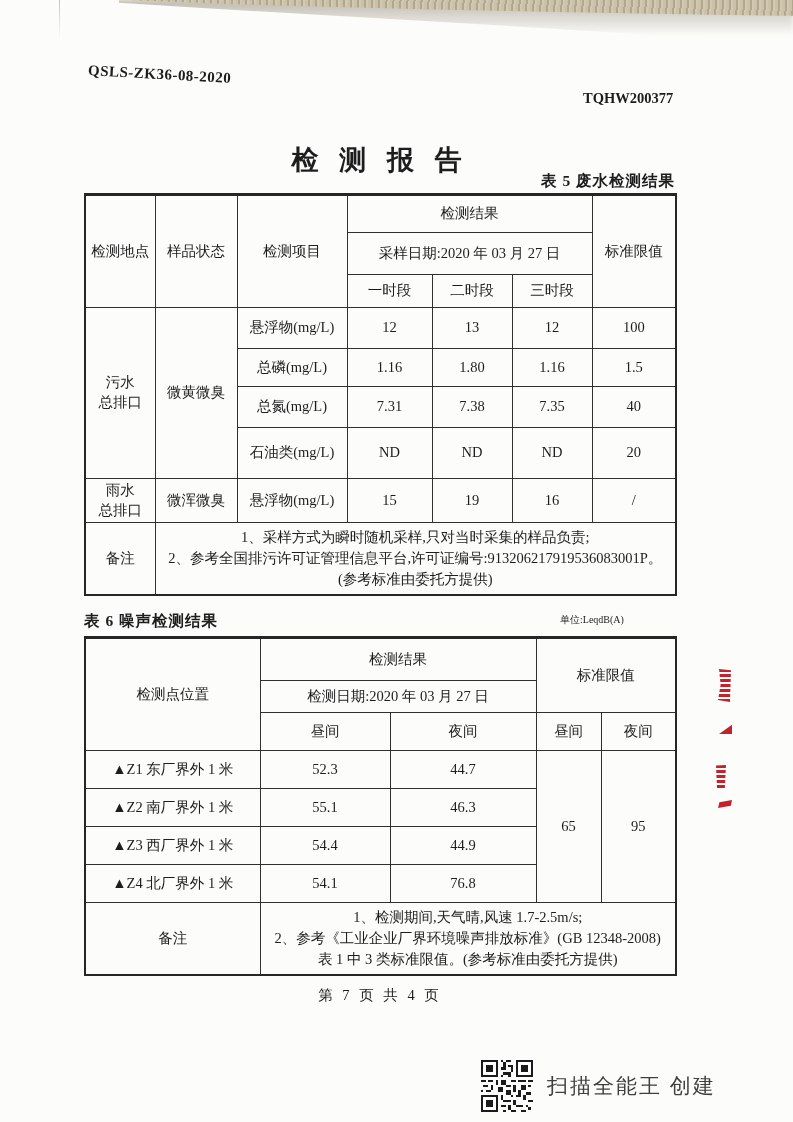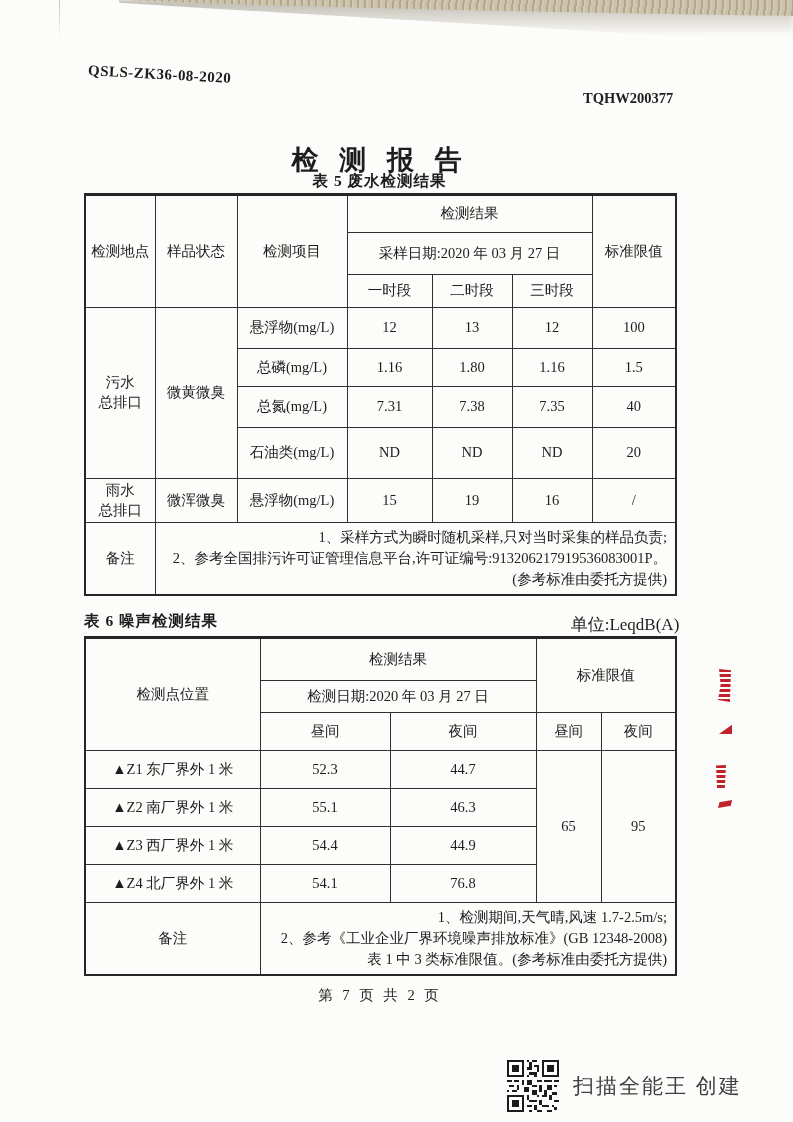--- a/index.html
+++ b/index.html
@@ -38,63 +38,63 @@
     font-size:15px; font-weight:600; letter-spacing:.5px;
     transform:rotate(3.2deg); transform-origin:left center;
   }
   .report-no{ position:absolute; left:583px; top:90px; font-size:14.5px; font-weight:600; }
   .page-title{
     position:absolute; left:0; top:112px; width:760px; text-align:center;
     font-size:27px; font-weight:bold; letter-spacing:7px;margin-top:30px;
   }
 
   .t5-caption{
-    position:absolute; left:84px; top:171px; width:591px; text-align:center;
+    position:absolute; left:84px; top:171px; width:591px; text-align:right;
     font-size:15.5px; font-weight:bold; letter-spacing:1px;
   }
   .t6-caption{
     position:absolute; left:84px; top:611px; width:591px; text-align:left;
     font-size:15.5px; font-weight:bold; letter-spacing:1px;
   }
-  .t6-unit{ position:absolute; left:560px; top:613px; width:130px; text-align:center;
-    font-size:17px; font-weight:normal; }
+  .t6-unit{ position:absolute; left:560px; top:613px; width:130px; text-align:left;
+    font-size:10px; font-weight:normal; }
 
   table{ position:absolute; left:84px; width:591px; border-collapse:collapse; table-layout:fixed;
     background:transparent; }
   #table5{ top:193px; }
   #table6{ top:636px; }
   table{ border:2px solid #262626; border-top-width:3px; }
   td{
     border:1px solid #303030;
     font-size:14.5px; text-align:center; vertical-align:middle;
     padding:2px 4px; line-height:1.35;
   }
   td.pre{ white-space:pre-line; }
-  td.remark-cell{ text-align:right; vertical-align:middle; padding:4px 8px; }
+  td.remark-cell{ text-align:center; vertical-align:middle; padding:4px 8px; }
   .remark-line{ font-size:14.5px; line-height:1.45; }
 
   .page-footer{
     position:absolute; left:0; top:986px; width:760px; text-align:center;
     font-size:14.5px; letter-spacing:3px;
   }
 
   
   .stamp-frag{ position:absolute; background:#c1232d; z-index:5; }
   .frag1{ left:718px; top:669px; width:13px; height:33px;
     background:repeating-linear-gradient(to bottom,#c1232d 0 3px,#fdfdfb 3px 5px);
     clip-path:polygon(8% 0,100% 4%,92% 100%,0 94%,20% 48%); }
   .frag2{ left:719px; top:724px; width:13px; height:10px;
     clip-path:polygon(0 100%,100% 8%,100% 100%); }
   .frag3{ left:716px; top:765px; width:10px; height:24px;
     background:repeating-linear-gradient(to bottom,#c1232d 0 3px,#fdfdfb 3px 5px);
     clip-path:polygon(0 2%,100% 0,88% 100%,10% 96%); }
   .frag4{ left:718px; top:800px; width:14px; height:8px;
     clip-path:polygon(10% 28%,100% 0,92% 72%,0 100%); }
 
-  .scan-brand{ position:absolute; left:507px; top:1060px; display:flex; align-items:center; gap:14px; }
+  .scan-brand{ position:absolute; left:481px; top:1060px; display:flex; align-items:center; gap:14px; }
   .qr{ width:52px; height:52px; }
   .scan-text{ font-size:21px; color:#3f3f3f; letter-spacing:2px;
     font-family:"Liberation Sans","DejaVu Sans",sans-serif; }
 </style>
 </head>
 <body>
 
 <div class="paper-edge-shadow"></div>
 <div class="desk-strip"></div>
 <div class="fold-line"></div>
@@ -231,21 +231,21 @@
   <tr style="height:62px">
     <td>备注</td>
     <td colspan="4" class="remark-cell">
       <div class="remark-line">1、检测期间,天气晴,风速 1.7-2.5m/s;</div>
       <div class="remark-line">2、参考《工业企业厂界环境噪声排放标准》(GB 12348-2008)表 1 中 3 类标准限值。(参考标准由委托方提供)</div>
     </td>
   </tr>
 </tbody>
   </table>
 
-<div class="page-footer">第 7 页 共 2 页</div>
+<div class="page-footer">第 7 页 共 4 页</div>
 
 <div class="stamp-frag frag1"></div>
 <div class="stamp-frag frag2"></div>
 <div class="stamp-frag frag3"></div>
 <div class="stamp-frag frag4"></div>
 
 <div class="scan-brand">
   <svg class="qr" viewBox="0 0 21 21" shape-rendering="crispEdges">
     <g fill="#1b1b1b">
       <rect x="0" y="0" width="7" height="7"></rect>

